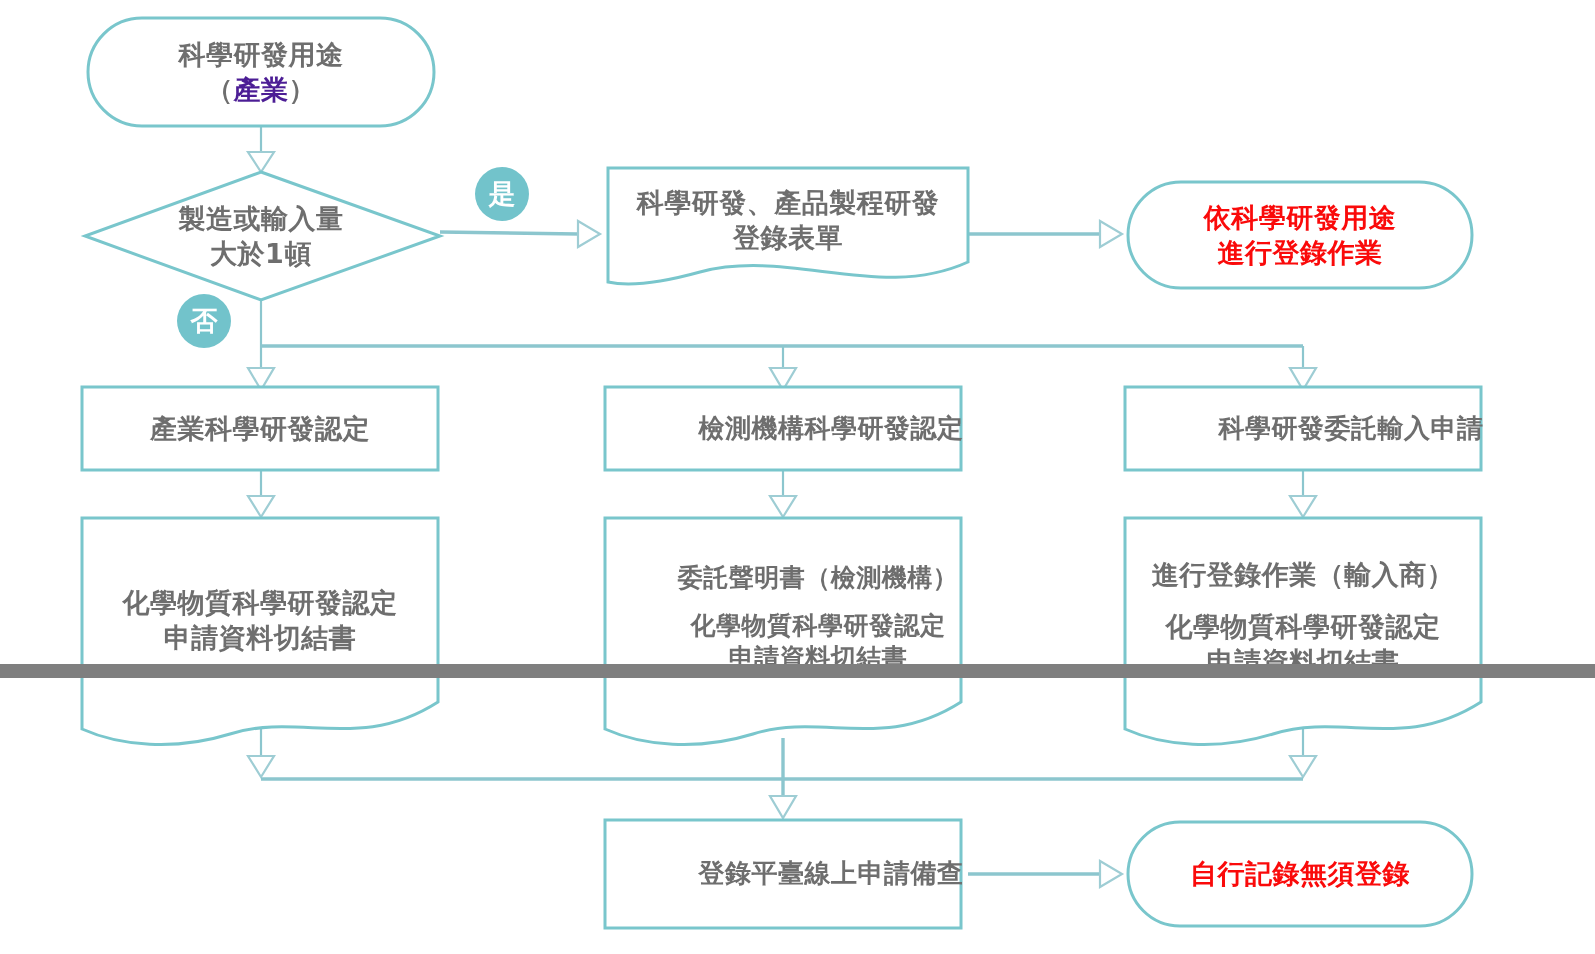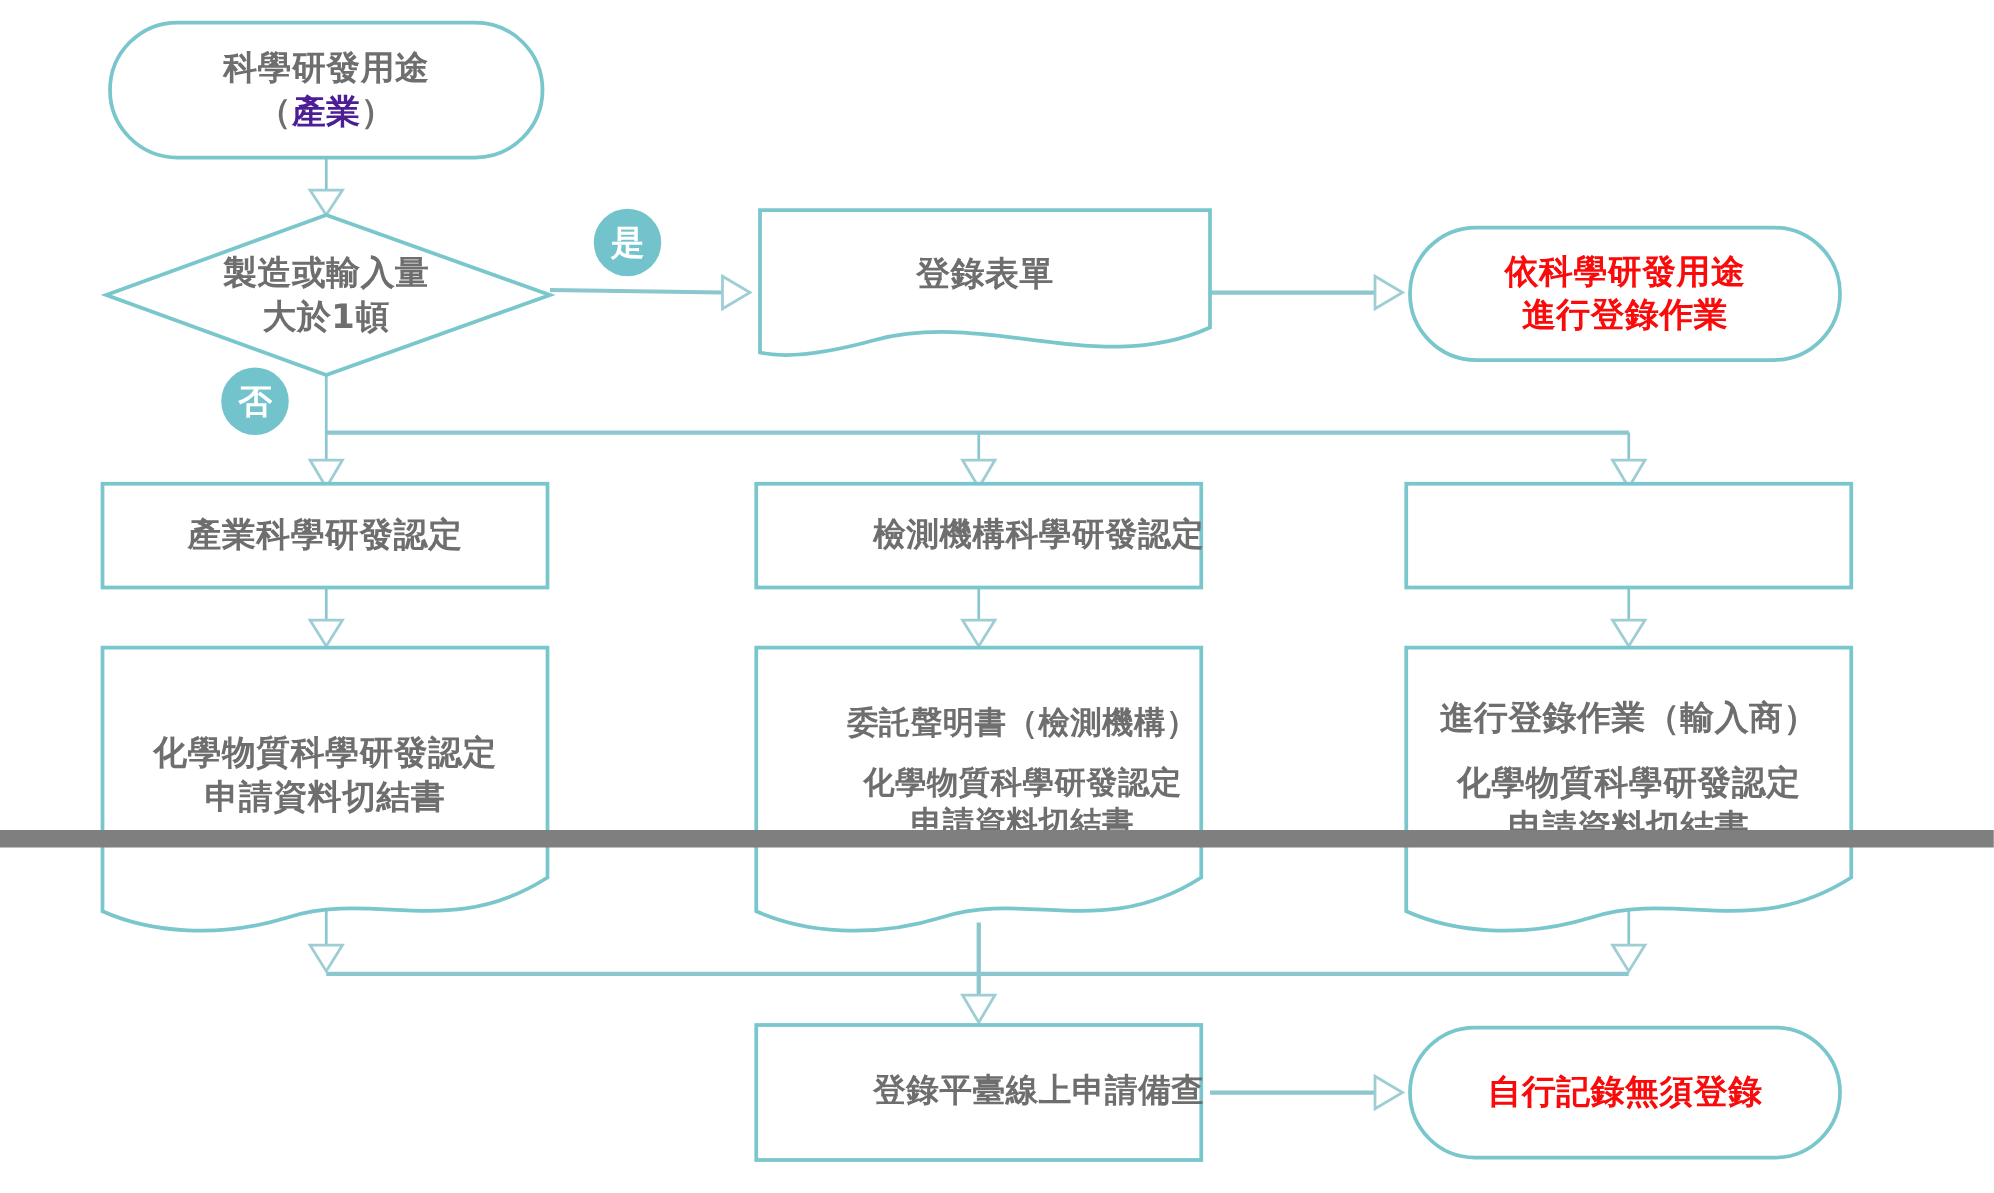--- a/index.html
+++ b/index.html
@@ -190,36 +190,40 @@
     <span class="ln">科學研發用途</span>
     <span class="ln"><span class="paren">（</span><span class="green">產業</span><span class="paren">）</span></span>
   </div>
 
   <div class="node-label t28" style="left:120px; top:178px; width:282px; height:116px;">
     <span class="ln">製造或輸入量</span>
     <span class="ln">大於1頓</span>
   </div>
 
   <div class="node-label t28" style="left:608px; top:168px; width:360px; height:104px;">
+    <span class="ln">科學研發、產品製程研發</span>
     <span class="ln">登錄表單</span>
   </div>
 
   <div class="node-label t28" style="left:82px; top:387px; width:356px; height:83px;">
     <span class="ln">產業科學研發認定</span>
   </div>
 
   <div class="node-label t28 red" style="left:1128px; top:182px; width:344px; height:106px;">
     <span class="ln">依科學研發用途</span>
     <span class="ln">進行登錄作業</span>
   </div>
 
   <div class="node-label t26" style="left:605px; top:387px; width:356px; height:83px;">
     <span class="ln">檢測機構科學研發認定</span>
   </div>
 
+  <div class="node-label t26" style="left:1125px; top:387px; width:356px; height:83px;">
+    <span class="ln">科學研發委託輸入申請</span>
+  </div>
 
   <div class="node-label t28" style="left:82px; top:540px; width:356px; height:160px;">
     <span class="ln">化學物質科學研發認定</span>
     <span class="ln">申請資料切結書</span>
   </div>
 
   <div class="node-label t27" style="left:640px; top:528px; width:356px; height:180px; font-size:25px;text-align:center;">
     <span class="ln">委託聲明書（檢測機構）</span>
     <span class="gap"></span>
     <span class="ln">化學物質科學研發認定</span>

